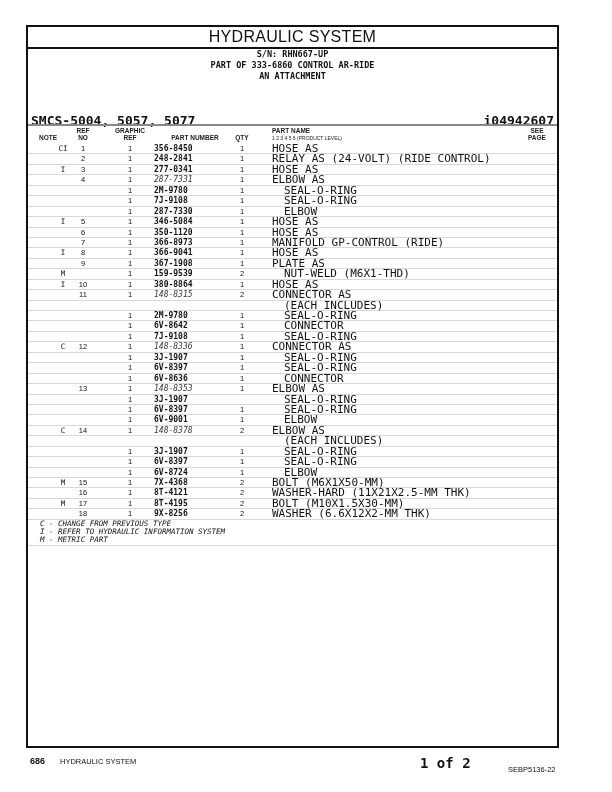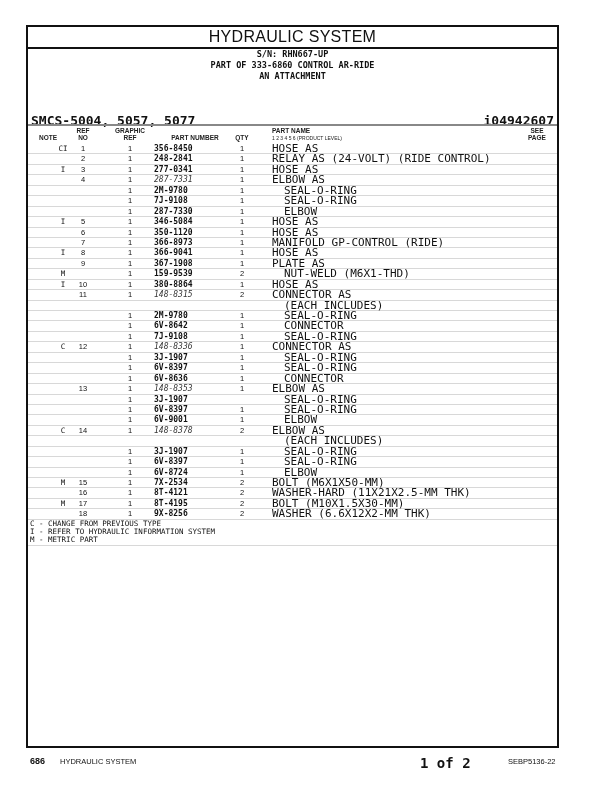--- a/index.html
+++ b/index.html
@@ -21,28 +21,28 @@
   .row { position:relative; height:10.45px; border-bottom:1px solid #d8d8d8; box-sizing:border-box; font-size:7.5px; line-height:10px; }
   .row span { position:absolute; top:0; white-space:nowrap; }
   .c-note { left:21px; width:28px; text-align:center; font-family:"DejaVu Sans Mono", monospace; font-size:7.5px; }
   .c-ref { left:44px; width:22px; text-align:center; }
   .c-gref { left:90px; width:24px; text-align:center; }
   .c-pn { left:126px; width:72px; text-align:left; font-family:"DejaVu Sans Mono", monospace; font-weight:bold; font-size:8px; }
   .c-pn.it { font-style:italic; font-weight:normal; color:#333; }
   .c-qty { left:206px; width:16px; text-align:center; }
   .c-name { left:244px; font-family:"DejaVu Sans Mono", monospace; font-size:11px; }
   .c-name.ind { left:256px; }
-  .notes { position:absolute; left:0; right:0; top:493px; font-family:"DejaVu Sans Mono", monospace; font-size:7.5px; line-height:8px; padding-left:2px; }
+  .notes { position:absolute; left:0; right:0; top:493px; font-family:"DejaVu Sans Mono", monospace; font-size:7.5px; line-height:8px; padding-left:12px;font-style:italic; }
   .notes .nline { border-bottom:0; }
   .notes-sep { position:absolute; left:0; right:0; top:518px; border-top:1px solid #d8d8d8; }
   .footer { position:absolute; top:756px; left:30px; right:50px; height:14px; font-size:7.5px; }
   .footer .pg { position:absolute; left:0; top:0; font-weight:bold; font-size:9px; }
   .footer .sec { position:absolute; left:30px; top:1px; }
   .footer .of { position:absolute; left:390px; top:-1px; font-family:"DejaVu Sans Mono", monospace; font-weight:bold; font-size:14px; }
-  .footer .doc { position:absolute; left:478px; top:1px;text-align:center; }
+  .footer .doc { position:absolute; left:478px; top:9px;text-align:center; }
 </style>
 </head>
 <body>
 
 <div class="sheet">
   <div class="title-band">HYDRAULIC SYSTEM</div>
 
   <div class="head">
     <div class="sub">S/N: RHN667-UP</div>
     <div class="sub">PART OF 333-6860 CONTROL AR-RIDE</div>
@@ -331,21 +331,21 @@
         <span class="c-ref"></span>
         <span class="c-gref">1</span>
         <span class="c-pn">6V-8724</span>
         <span class="c-qty">1</span>
         <span class="c-name ind">ELBOW</span>
       </div>
       <div class="row">
         <span class="c-note">M</span>
         <span class="c-ref">15</span>
         <span class="c-gref">1</span>
-        <span class="c-pn">7X-2534</span>
+        <span class="c-pn">7X-4368</span>
         <span class="c-qty">2</span>
         <span class="c-name">BOLT (M6X1X50-MM)</span>
       </div>
       <div class="row">
         <span class="c-note"></span>
         <span class="c-ref">16</span>
         <span class="c-gref">1</span>
         <span class="c-pn">8T-4121</span>
         <span class="c-qty">2</span>
         <span class="c-name">WASHER-HARD (11X21X2.5-MM THK)</span>

